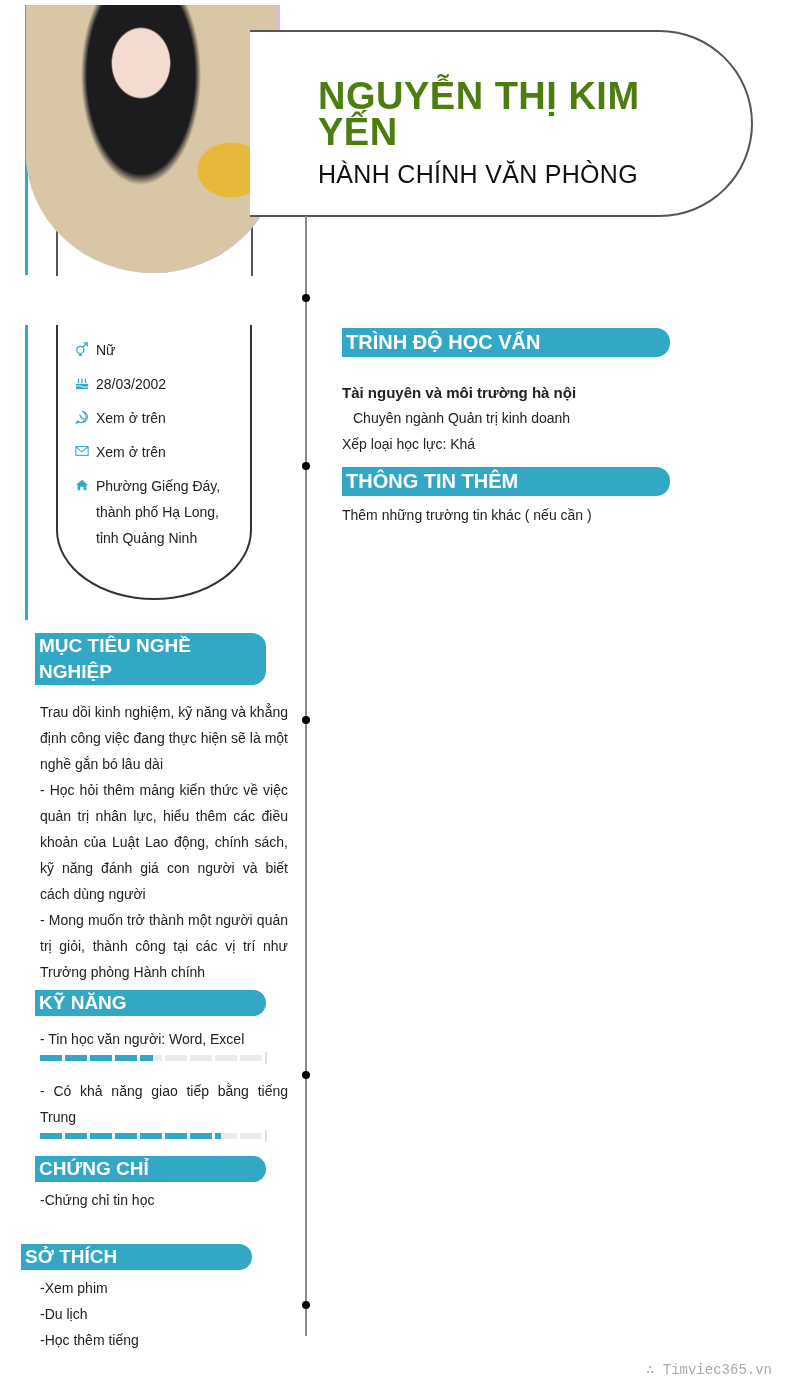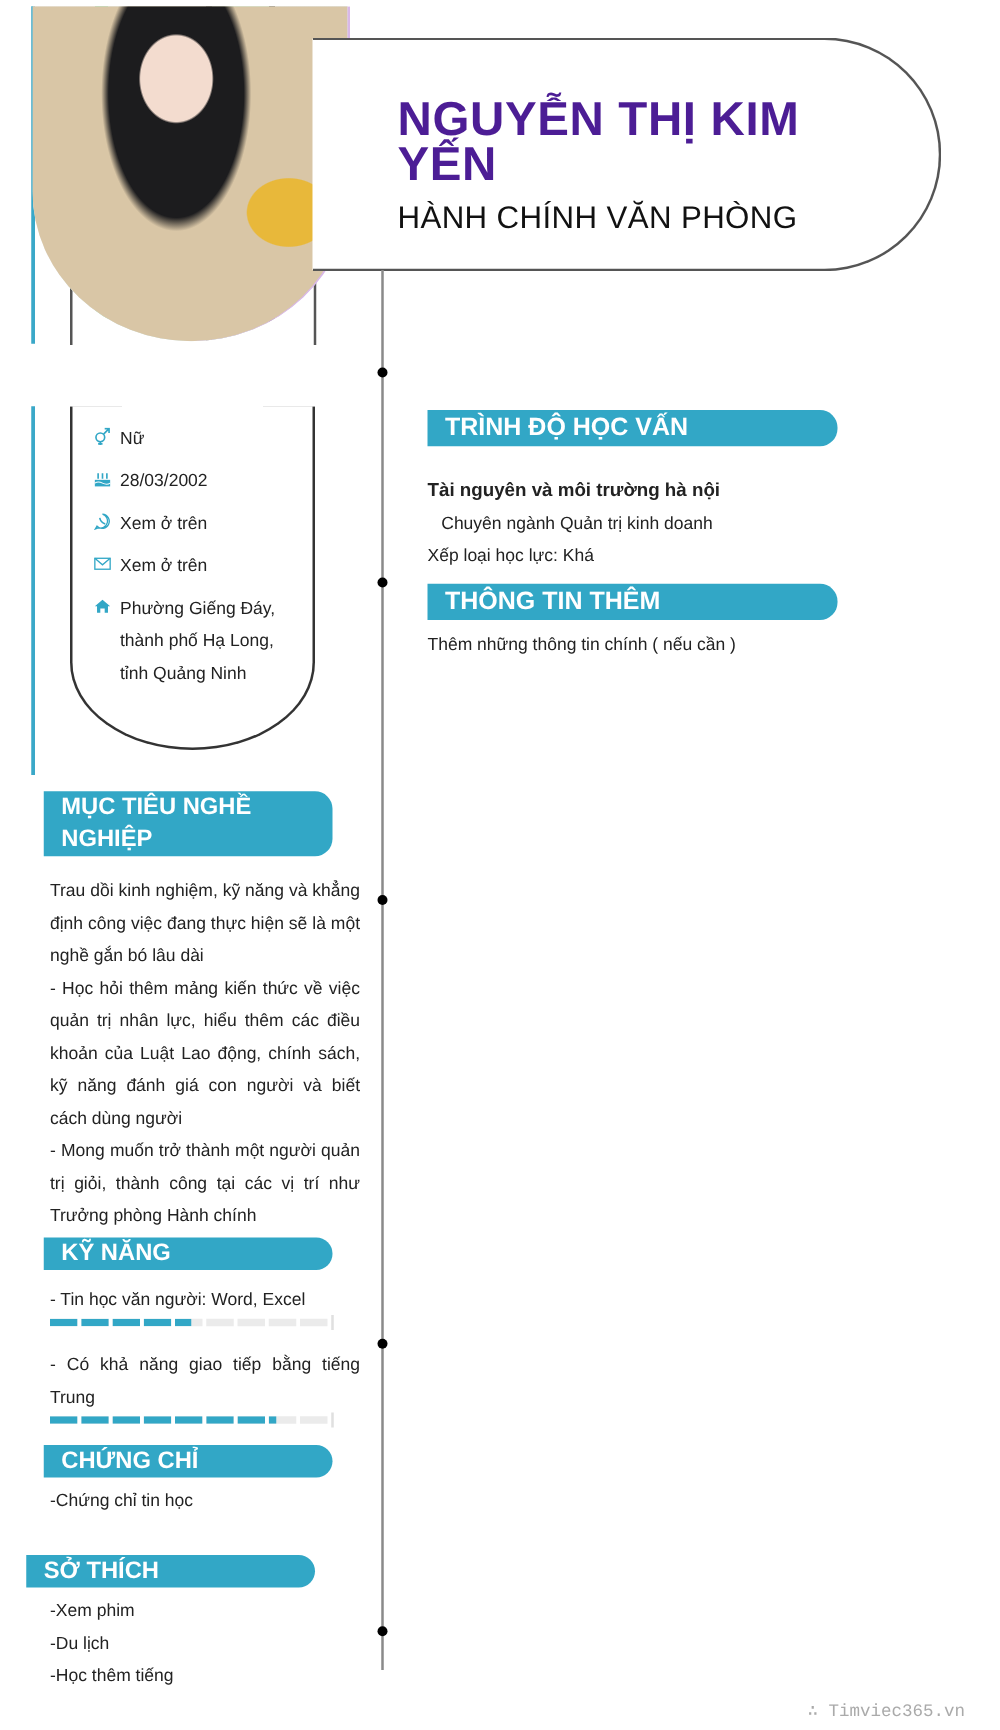--- a/index.html
+++ b/index.html
@@ -9,21 +9,21 @@
     
     .name-pill {
       position: absolute; left: 250px; top: 30px; width: 503px; height: 187px;
       border: 2px solid #555; border-left: none;
       border-radius: 0 94px 94px 0;
       background: #fff;
     }
     .name-block { position: absolute; left: 318px; top: 78px; width: 360px; }
     .full-name {
       font-family: "Liberation Sans", sans-serif; font-weight: 700;
-      font-size: 38px; line-height: 36px; color: #4c1d95; letter-spacing: 0.5px;
+      font-size: 38px; line-height: 36px; color: #4d7c0f; letter-spacing: 0.5px;
     }
     .job-title { font-size: 25px; color: #111; margin-top: 10px; letter-spacing: 0.3px; }
 
     
     .photo {
       position: absolute; left: 26px; top: 5px; width: 254px; height: 268px;
       border-radius: 0 0 127px 127px / 0 0 120px 120px;
       overflow: hidden;
       border-right: 2px solid #d9b8e8;
       background:
@@ -50,21 +50,21 @@
       border-radius: 0 0 98px 98px / 0 0 70px 70px;
     }
     .contact-list { position: absolute; left: 75px; top: 337px; width: 150px; list-style: none; }
     .contact-item { display: flex; align-items: flex-start; font-size: 14px; line-height: 26px; margin-bottom: 8px; color: #222; }
     .contact-item .ic { width: 21px; flex: 0 0 21px; color: #3aa8c8; font-size: 13px; }
     .contact-item .ic svg { width: 14px; height: 14px; vertical-align: -2px; }
 
     
     .sec-head {
       position: absolute; background: #32a7c6; color: #fff; font-weight: 700;
-      border-radius: 0 14px 14px 0; padding-left: 14px;
+      border-radius: 0 14px 14px 0; padding-left: 4px;
       font-family: "Liberation Sans", sans-serif;
     }
     .sec-head.sm { font-size: 19px; line-height: 26px; }
 
     .para { position: absolute; font-size: 14px; line-height: 26px; color: #222; }
     .justify { text-align: justify; }
 
     
     .skill-bar { position: absolute; height: 8px; display: flex; }
     .seg { width: 22px; height: 6px; margin-right: 3px; background: #ebebeb; position: relative; overflow: hidden; }
@@ -217,15 +217,15 @@
   <div>-Du lịch</div>
   <div>-Học thêm tiếng</div>
 </div>
 
 <div class="sec-head" style="left:342px; top:328px; width:328px; height:29px; font-size:20px; line-height:29px;">TRÌNH ĐỘ HỌC VẤN</div>
 <div class="para" style="left:342px; top:380px; width:330px; font-weight:700; font-size:15px;">Tài nguyên và môi trường hà nội</div>
 <div class="para" style="left:342px; top:405px; width:330px;margin-left:11px;">Chuyên ngành Quản trị kinh doanh</div>
 <div class="para" style="left:342px; top:431px; width:330px;">Xếp loại học lực: Khá</div>
 
 <div class="sec-head" style="left:342px; top:467px; width:328px; height:29px; font-size:20px; line-height:29px;">THÔNG TIN THÊM</div>
-<div class="para" style="left:342px; top:502px; width:330px;">Thêm những thông tin chính ( nếu cần )</div>
+<div class="para" style="left:342px; top:502px; width:330px;">Thêm những trường tin khác ( nếu cần )</div>
 
 <div class="watermark">∴ Timviec365.vn</div>
 
 </body></html>

